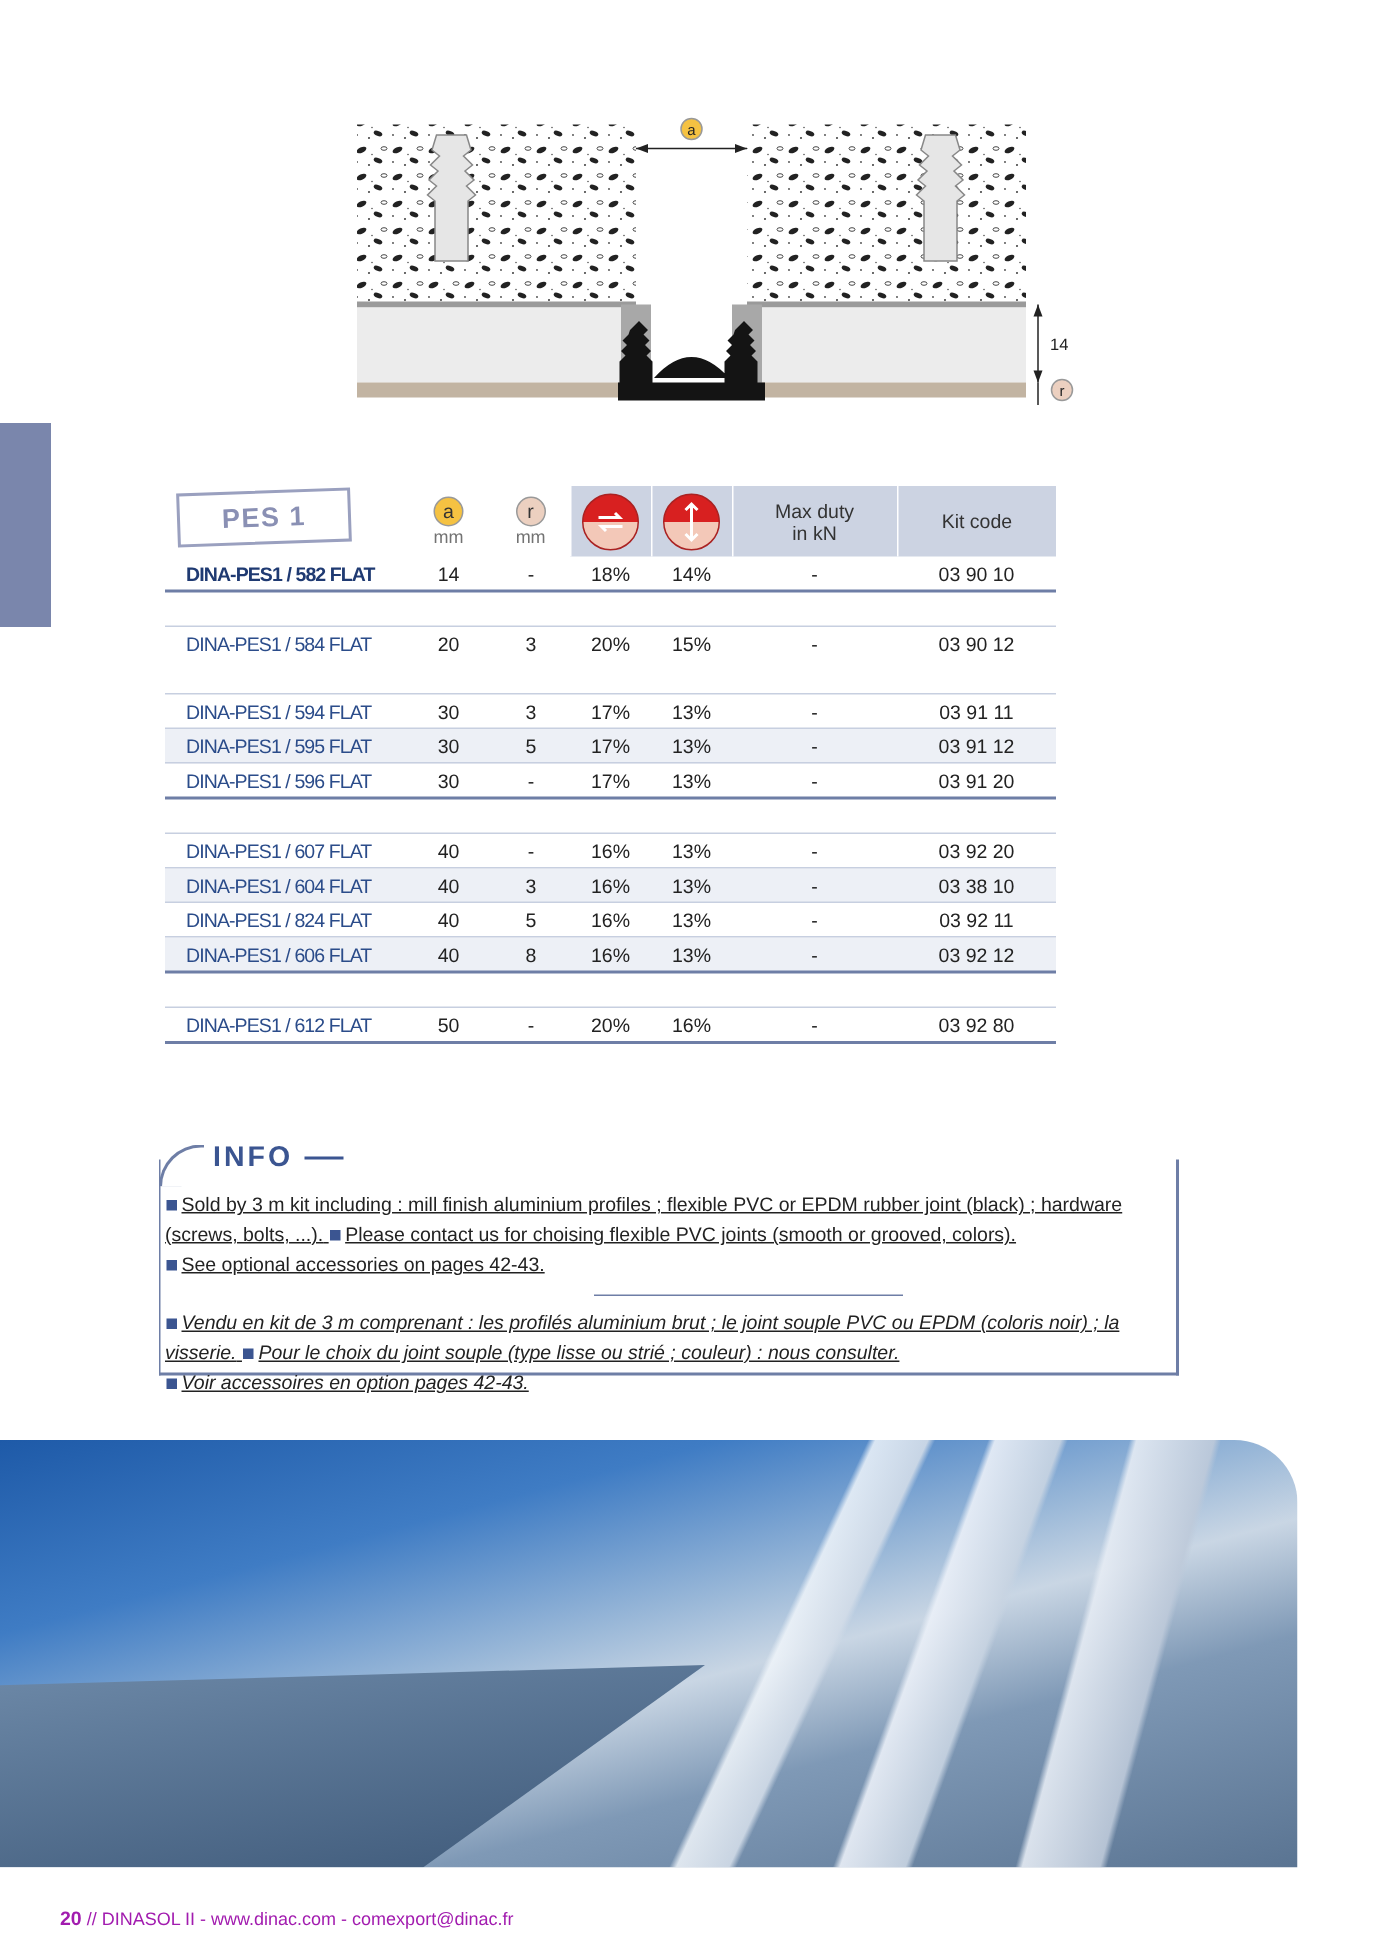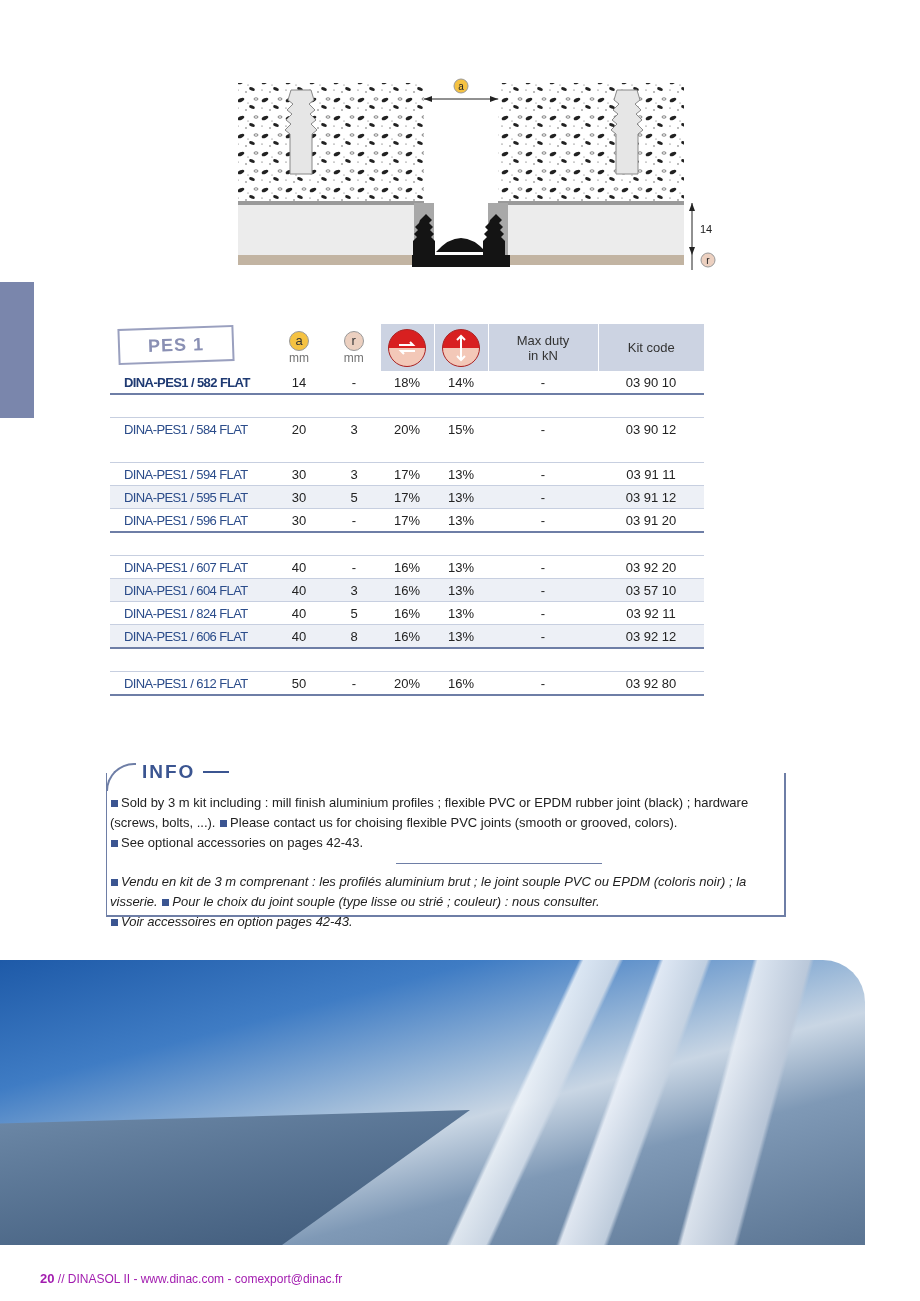--- a/index.html
+++ b/index.html
@@ -21,21 +21,21 @@
   .first-row .ref{color:#1f3a72;font-weight:bold;}
   .row td{border-top:1px solid #c7cfe0;}
   .row.alt td{background:#edf0f6;}
   .row.last td{border-bottom:2px solid #6e7ea6;}
   .gap td{height:22px;}
   .info{position:absolute;left:106px;top:773px;width:677px;height:142px;border:2px solid #6e7ea6;border-top:none;border-left:1px solid #6e7ea6;border-bottom-left-radius:0;}
   .info-curve{position:absolute;left:106px;top:763px;width:30px;height:26px;border-top:2px solid #6e7ea6;border-left:2px solid #6e7ea6;border-top-left-radius:28px;background:transparent;}
   .info-title{position:absolute;left:136px;top:761px;background:#fff;padding:0 6px;font-size:19px;font-weight:bold;color:#3b5591;letter-spacing:2px;display:flex;align-items:center;gap:8px;}
   .info-title .dash{display:inline-block;width:26px;height:2px;background:#3b5591;}
   .info-body{position:absolute;left:110px;top:793px;width:675px;font-size:13px;line-height:20px;color:#222;}
-  .info-body p{margin:0;}
+  .info-body p{margin:0;text-decoration:underline;}
   .sq{display:inline-block;width:7px;height:7px;background:#3b5591;margin:0 3px 1px 1px;vertical-align:middle;}
   .sep{width:206px;height:1px;background:#6e7ea6;margin:10px 0 8px 286px;}
   .it{font-style:italic;}
   .photo{position:absolute;left:0;top:960px;width:865px;height:285px;border-top-right-radius:42px;overflow:hidden;
     background:
       linear-gradient(115deg, transparent 58%, rgba(240,245,250,.85) 58.5%, rgba(210,220,232,.9) 62%, transparent 62.5%),
       linear-gradient(110deg, transparent 68%, rgba(235,240,248,.9) 68.5%, rgba(200,212,226,.9) 73%, transparent 73.5%),
       linear-gradient(105deg, transparent 80%, rgba(230,236,244,.9) 80.5%, rgba(190,202,218,.9) 86%, transparent 86.5%),
       linear-gradient(165deg, #1e5aa8 0%, #3f7cc4 25%, #9ab8d8 45%, #c9d6e4 55%, #7f99b6 70%, #5a7492 100%);}
   .rail{position:absolute;left:0;top:150px;width:470px;height:135px;background:linear-gradient(170deg,#6d89a8,#3d5878);clip-path:polygon(0 10%,100% 0,60% 100%,0 100%);}
@@ -192,21 +192,21 @@
     <td>-</td>
     <td>03  92  20</td>
   </tr>
   <tr class="row alt">
     <td class="ref">DINA-PES1 / 604 FLAT</td>
     <td>40</td>
     <td>3</td>
     <td>16%</td>
     <td>13%</td>
     <td>-</td>
-    <td>03  57  10</td>
+    <td>03  38  10</td>
   </tr>
   <tr class="row">
     <td class="ref">DINA-PES1 / 824 FLAT</td>
     <td>40</td>
     <td>5</td>
     <td>16%</td>
     <td>13%</td>
     <td>-</td>
     <td>03  92  11</td>
   </tr>

